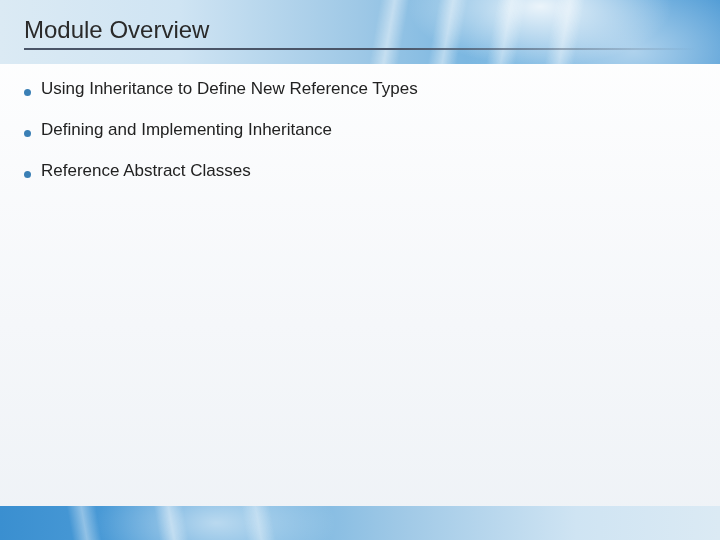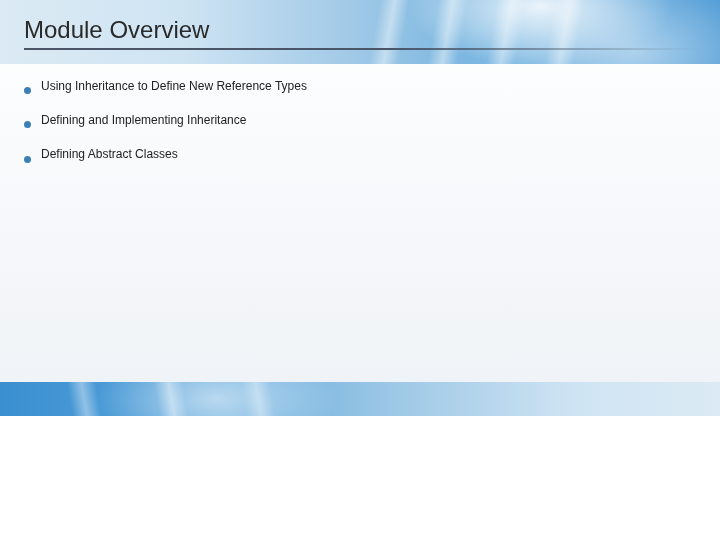--- a/index.html
+++ b/index.html
@@ -1,20 +1,20 @@
 <!DOCTYPE html>
 <html><head>
 <meta charset="utf-8">
 <style>
   * { margin: 0; padding: 0; box-sizing: border-box; }
   html, body { width: 720px; height: 540px; overflow: hidden; font-family: Verdana, Geneva, sans-serif; }
   .slide {
     position: relative;
     width: 720px;
-    height: 416px;
+    height: 540px;
     background: linear-gradient(180deg, #ffffff 0%, #f5f7fa 60%, #eef2f6 100%);
   }
   .header-band {
     position: absolute;
     top: 0; left: 0; right: 0;
     height: 64px;
     background:
       radial-gradient(ellipse 220px 100px at 75% 10%, rgba(255,255,255,0.85) 0%, rgba(255,255,255,0) 60%),
       radial-gradient(ellipse 260px 140px at 88% 80%, rgba(255,255,255,0.55) 0%, rgba(255,255,255,0) 65%),
       linear-gradient(90deg, #dbeaf4 0%, #cfe4f3 25%, #9ec8e6 50%, #6fb1df 70%, #4a9ad6 90%, #3a8fd0 100%);
@@ -46,23 +46,23 @@
     background: linear-gradient(90deg, #4a5568 0%, #4a5568 55%, rgba(74,85,104,0) 100%);
   }
   .content {
     position: absolute;
     left: 24px;
     top: 78px;
     right: 24px;
   }
   .bullet-item {
     display: flex;
-    align-items: flex-end;
+    align-items: center;
     margin-bottom: 18px;
-    font-size: 12px;
+    font-size: 17px;
     color: #222;
     line-height: 1.35;
   }
   .bullet-dot {
     width: 7px;
     height: 7px;
     border-radius: 50%;
     background: #3a7fb5;
     margin-top: 7px;
     margin-right: 10px;
@@ -102,21 +102,21 @@
     <div class="bullet-item">
       <span class="bullet-dot"></span>
       <span>Using Inheritance to Define New Reference Types</span>
     </div>
     <div class="bullet-item">
       <span class="bullet-dot"></span>
       <span>Defining and Implementing Inheritance</span>
     </div>
     <div class="bullet-item">
       <span class="bullet-dot"></span>
-      <span>Defining Abstract Classes</span>
+      <span>Reference Abstract Classes</span>
     </div>
   </div>
 
   <div class="footer-band">
     <div class="footer-streaks"></div>
   </div>
 
 </div>
 
 </body></html>

